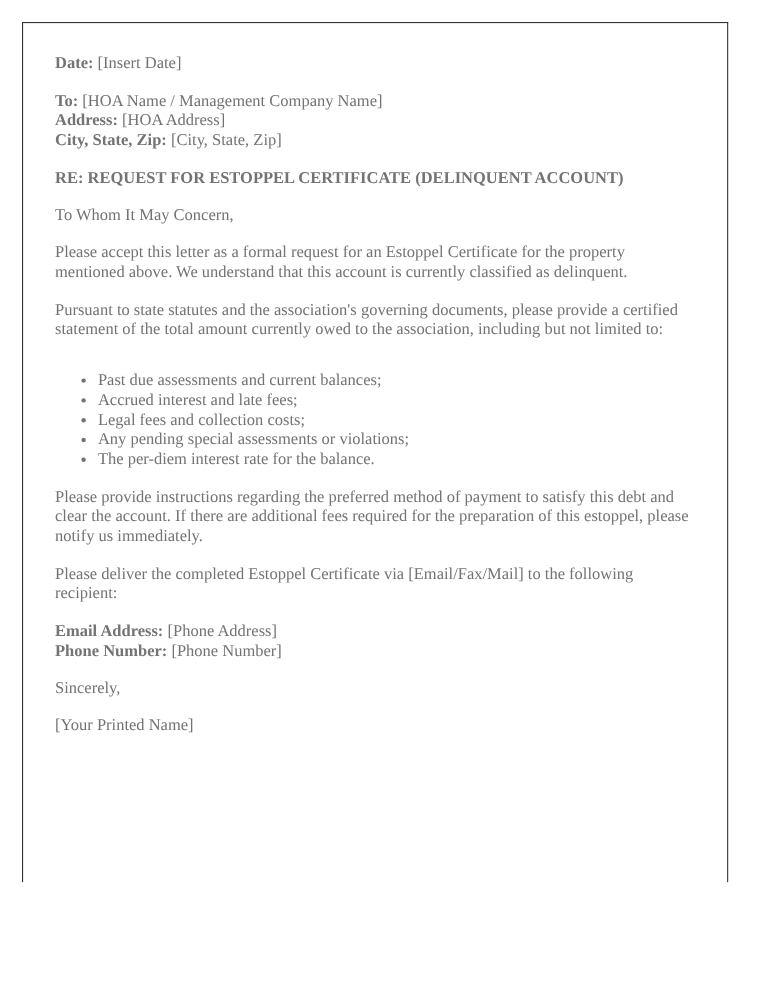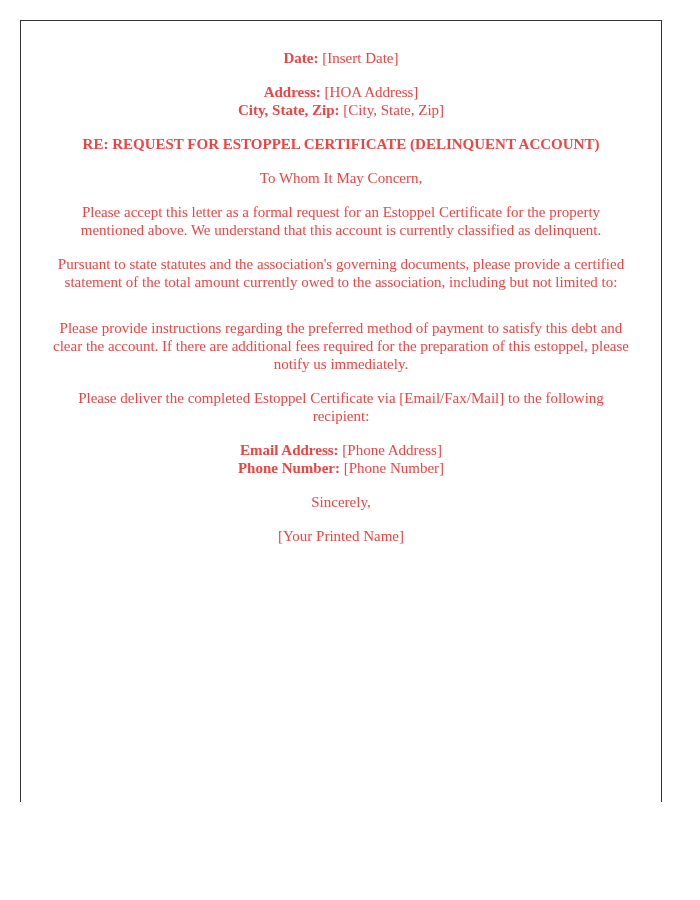--- a/index.html
+++ b/index.html
@@ -20,22 +20,21 @@
       border-left: 1px solid #333333;
       border-right: 1px solid #333333;
       overflow: hidden;
       box-sizing: content-box;
     }
     .content {
       padding: 28px 29px 0 29px;
       font-family: "Liberation Serif", "DejaVu Serif", serif;
       font-size: 15px;
       line-height: 18px;
-      color: #ef4444;
-      text-align: center;
+      color: #737373;
     }
     p {
       margin: 0 0 16px 0;
     }
     b {
       font-weight: bold;
     }
     .re {
       font-weight: bold;
     }
@@ -56,38 +55,49 @@
 <div class="page">
   <div class="content">
 
     <p>
       <b>Date:</b> 
       <span>[Insert Date]</span>
     </p>
 
     <p>
       <span class="line">
+        <b>To:</b> 
+        <span>[HOA Name / Management Company Name]</span>
+      </span>
+      <span class="line">
         <b>Address:</b> 
         <span>[HOA Address]</span>
       </span>
       <span class="line">
         <b>City, State, Zip:</b> 
         <span>[City, State, Zip]</span>
       </span>
     </p>
 
     <p class="re">RE: REQUEST FOR ESTOPPEL CERTIFICATE (DELINQUENT ACCOUNT)</p>
 
 
     <p>To Whom It May Concern,</p>
 
     <p>Please accept this letter as a formal request for an Estoppel Certificate for the property mentioned above. We understand that this account is currently classified as delinquent.</p>
 
     <p style="margin-bottom:28px;">Pursuant to state statutes and the association's governing documents, please provide a certified statement of the total amount currently owed to the association, including but not limited to:</p>
 
+    <ul>
+      <li>Past due assessments and current balances;</li>
+      <li>Accrued interest and late fees;</li>
+      <li>Legal fees and collection costs;</li>
+      <li>Any pending special assessments or violations;</li>
+      <li>The per-diem interest rate for the balance.</li>
+    </ul>
 
     <p>Please provide instructions regarding the preferred method of payment to satisfy this debt and clear the account. If there are additional fees required for the preparation of this estoppel, please notify us immediately.</p>
 
     <p>Please deliver the completed Estoppel Certificate via [Email/Fax/Mail] to the following recipient:</p>
 
     <p>
       <span class="line">
         <b>Email Address:</b> 
         <span>[Phone Address]</span>
       </span>

